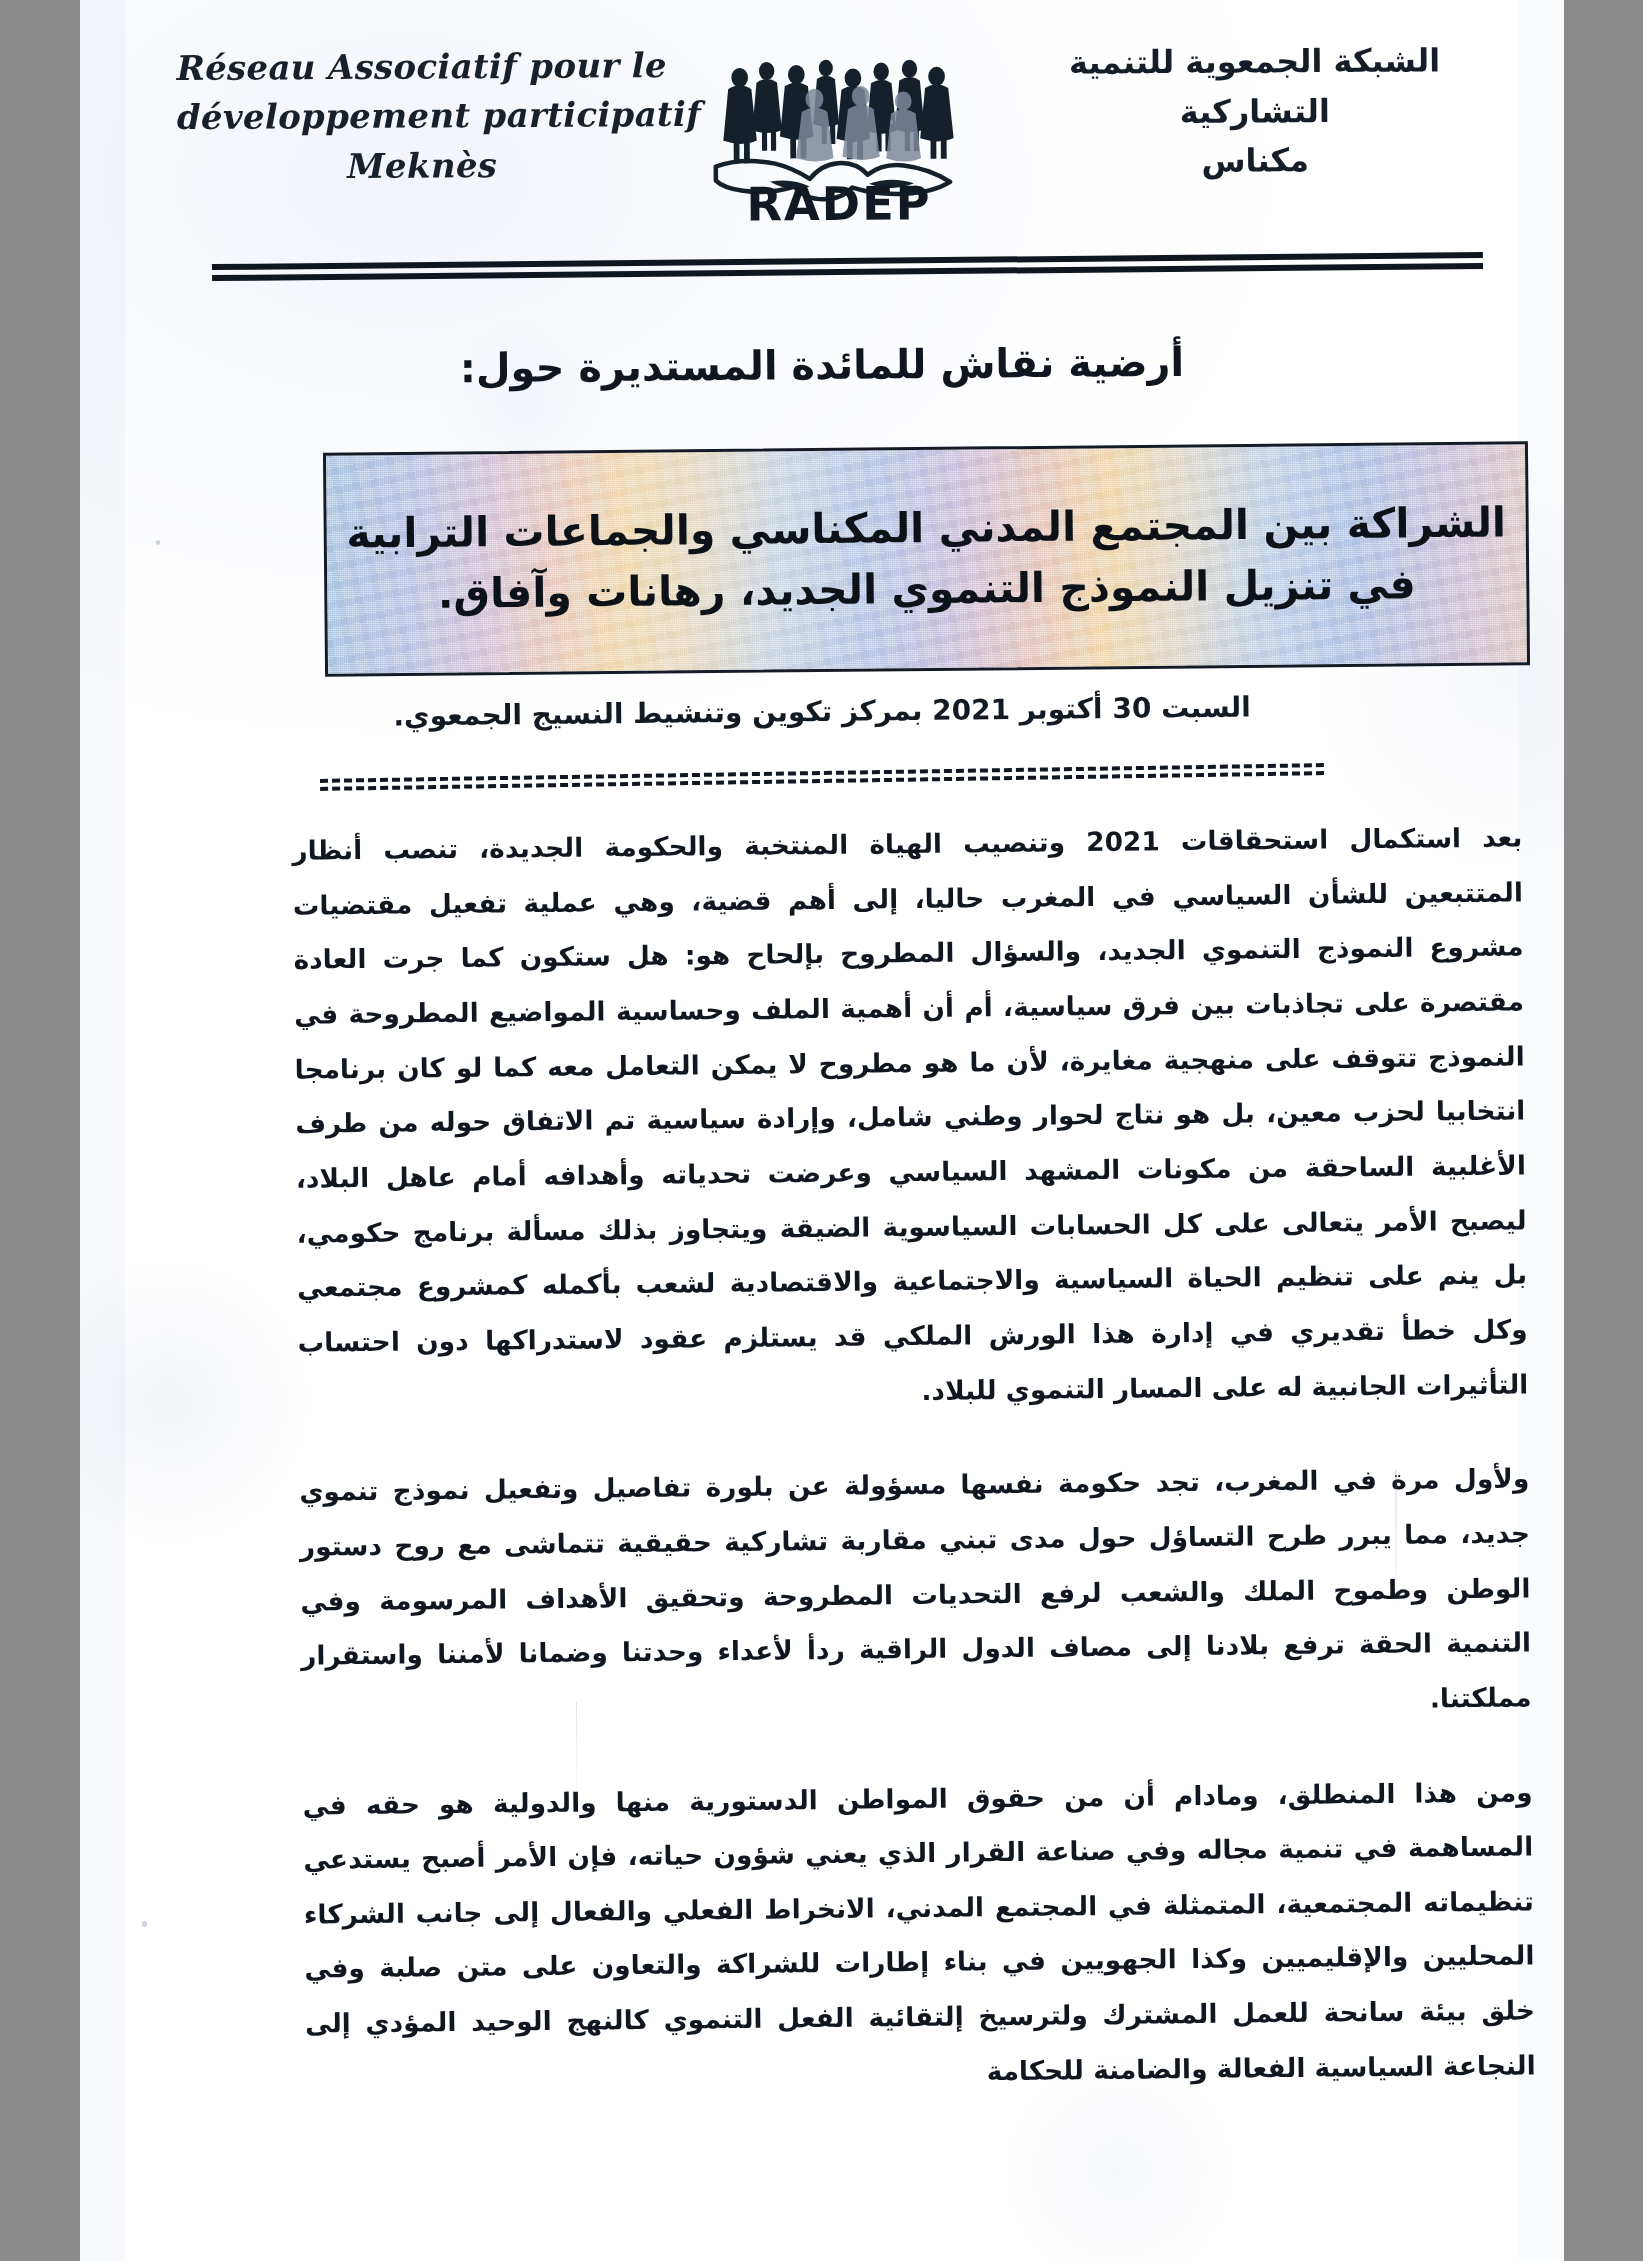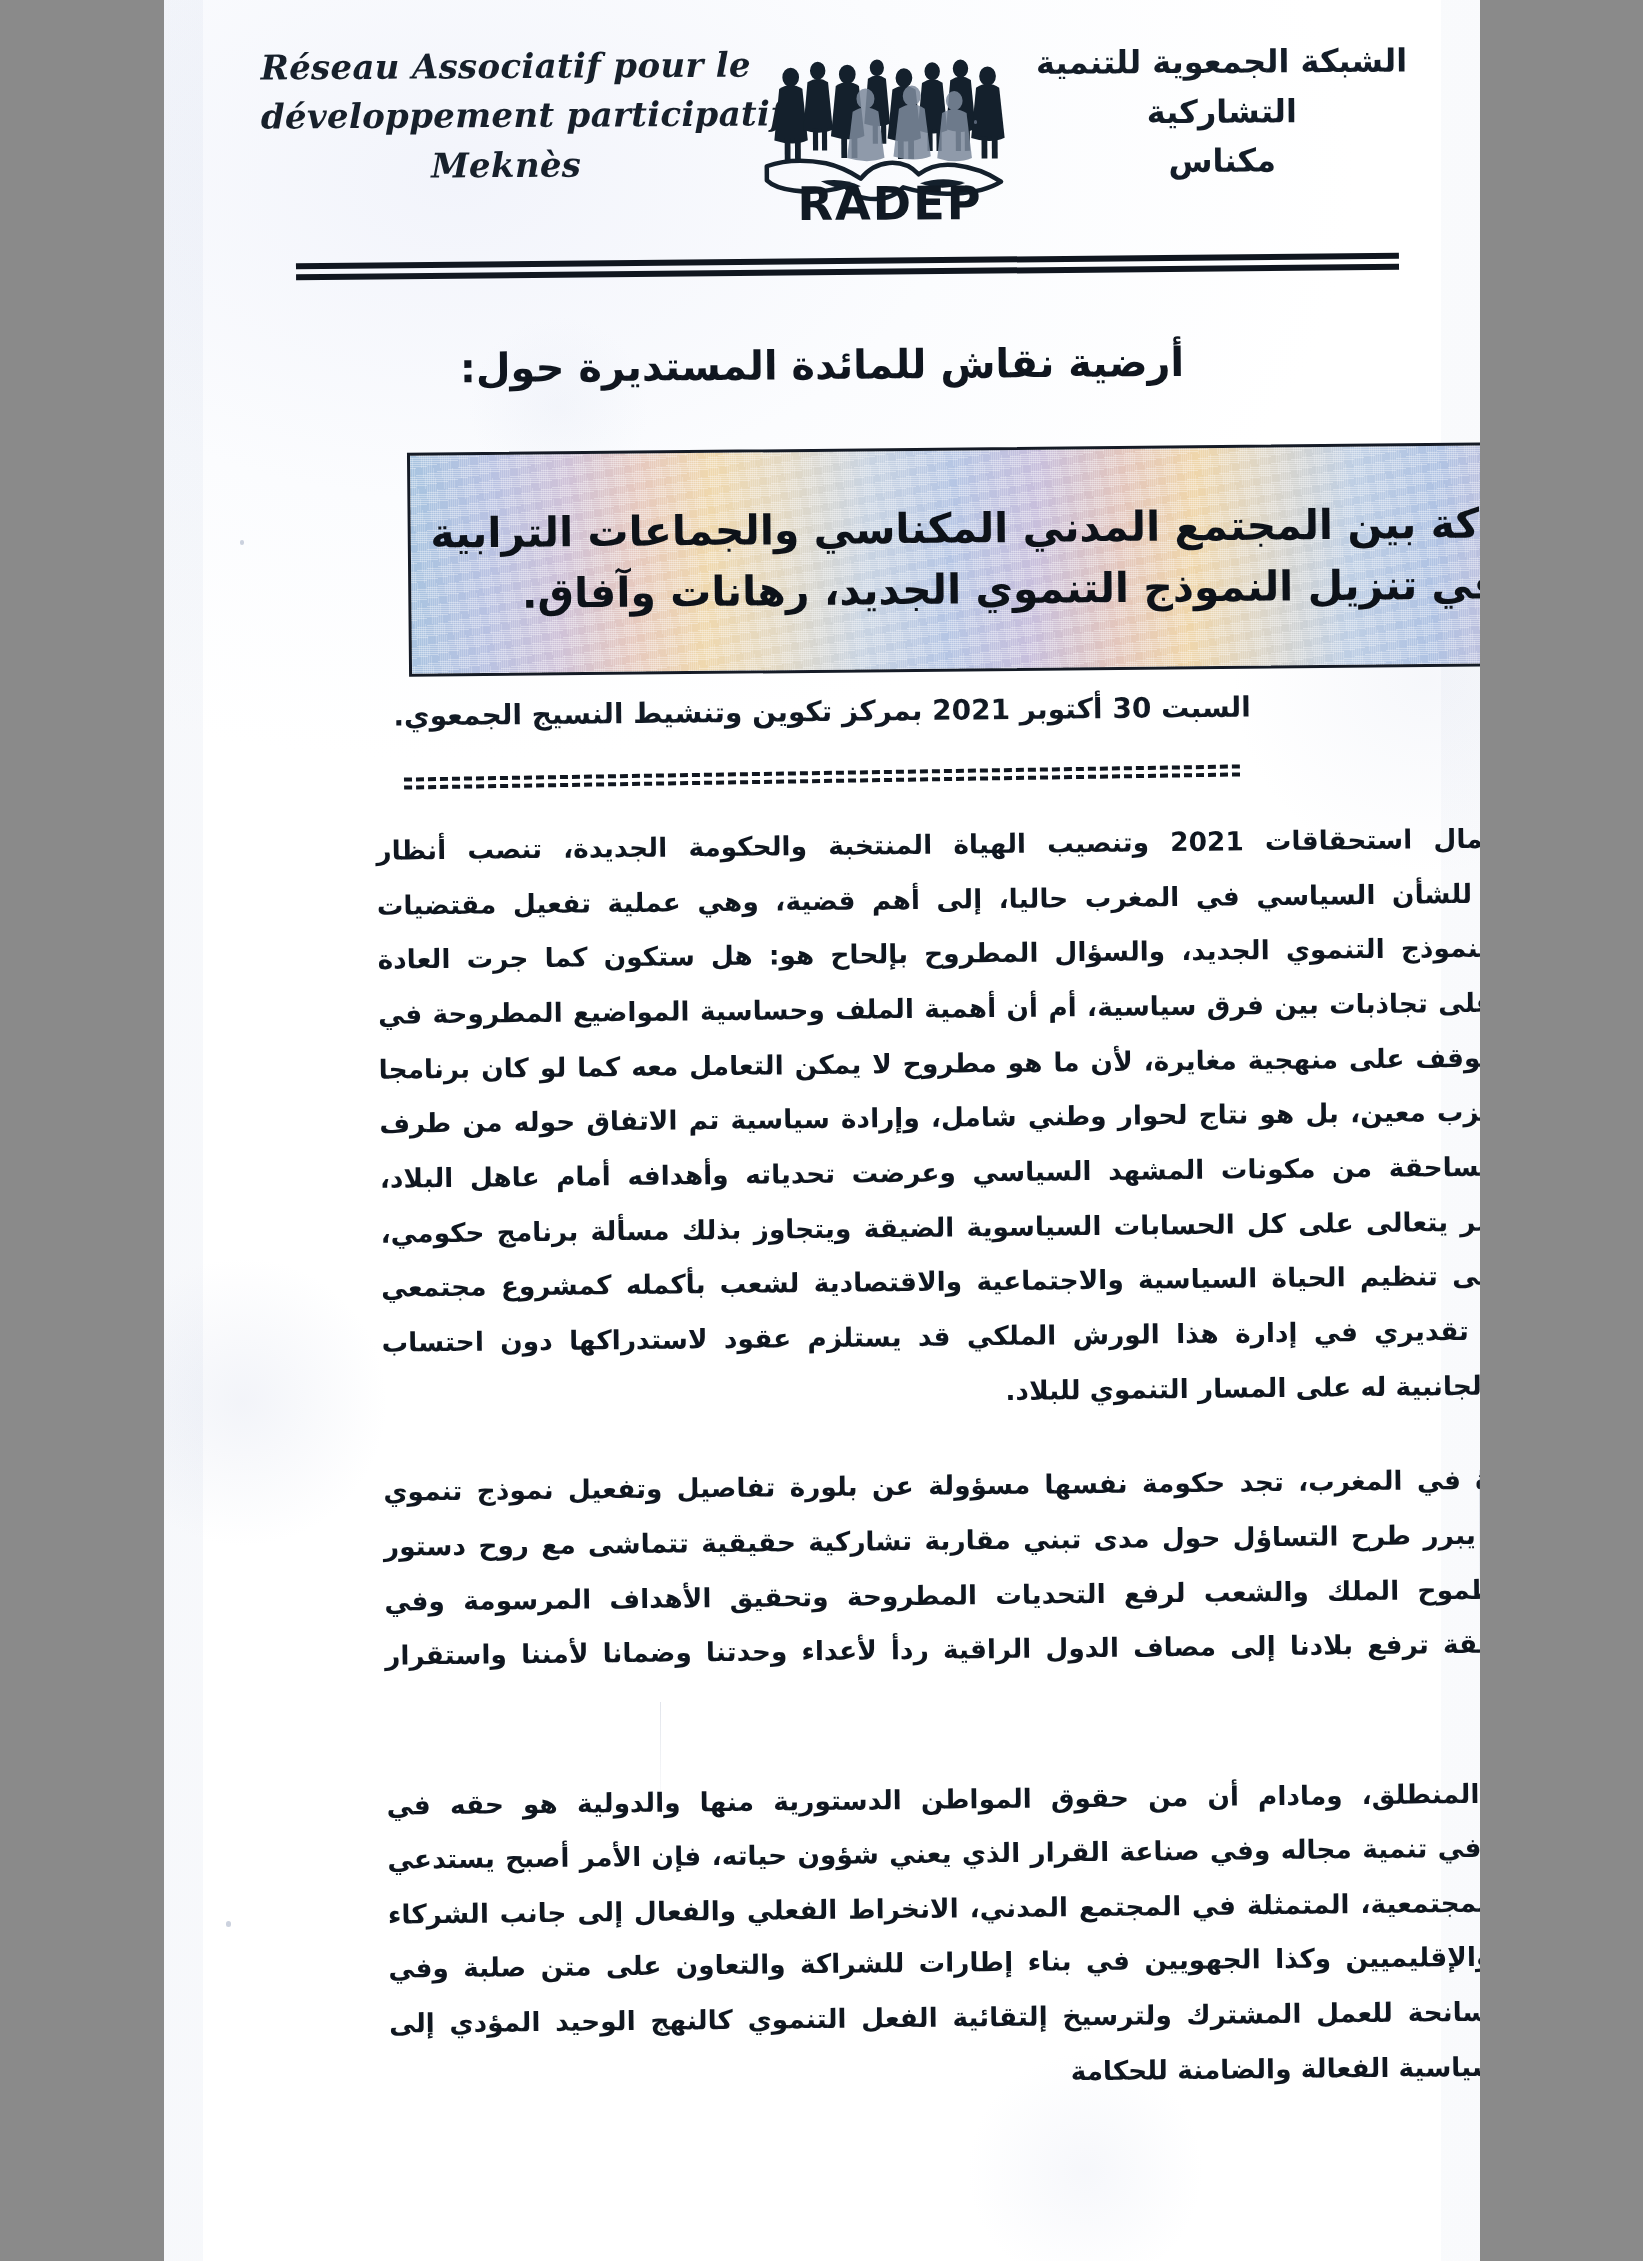--- a/index.html
+++ b/index.html
@@ -3,21 +3,21 @@
 <meta charset="utf-8">
 <title>RADEP — أرضية نقاش للمائدة المستديرة</title>
 <style>
   html, body {
     margin: 0;
     padding: 0;
     background: #8a8a8a;
   }
   .page {
     position: relative;
-    width: 1316px;
+    width: 1484px;
     height: 2261px;
     margin: 0 auto;
     background:
       radial-gradient(ellipse 902px 580px at 22% 8%, #f2f4fb 0%, #fbfcfe 55%, #ffffff 100%),
       linear-gradient(100deg, #ffffff 0%, #fdfdff 40%, #f7f8fc 72%, #ffffff 100%);
     overflow: hidden;
     font-family: "DejaVu Sans", "Liberation Sans", sans-serif;
     text-decoration: underline;
   }
 

